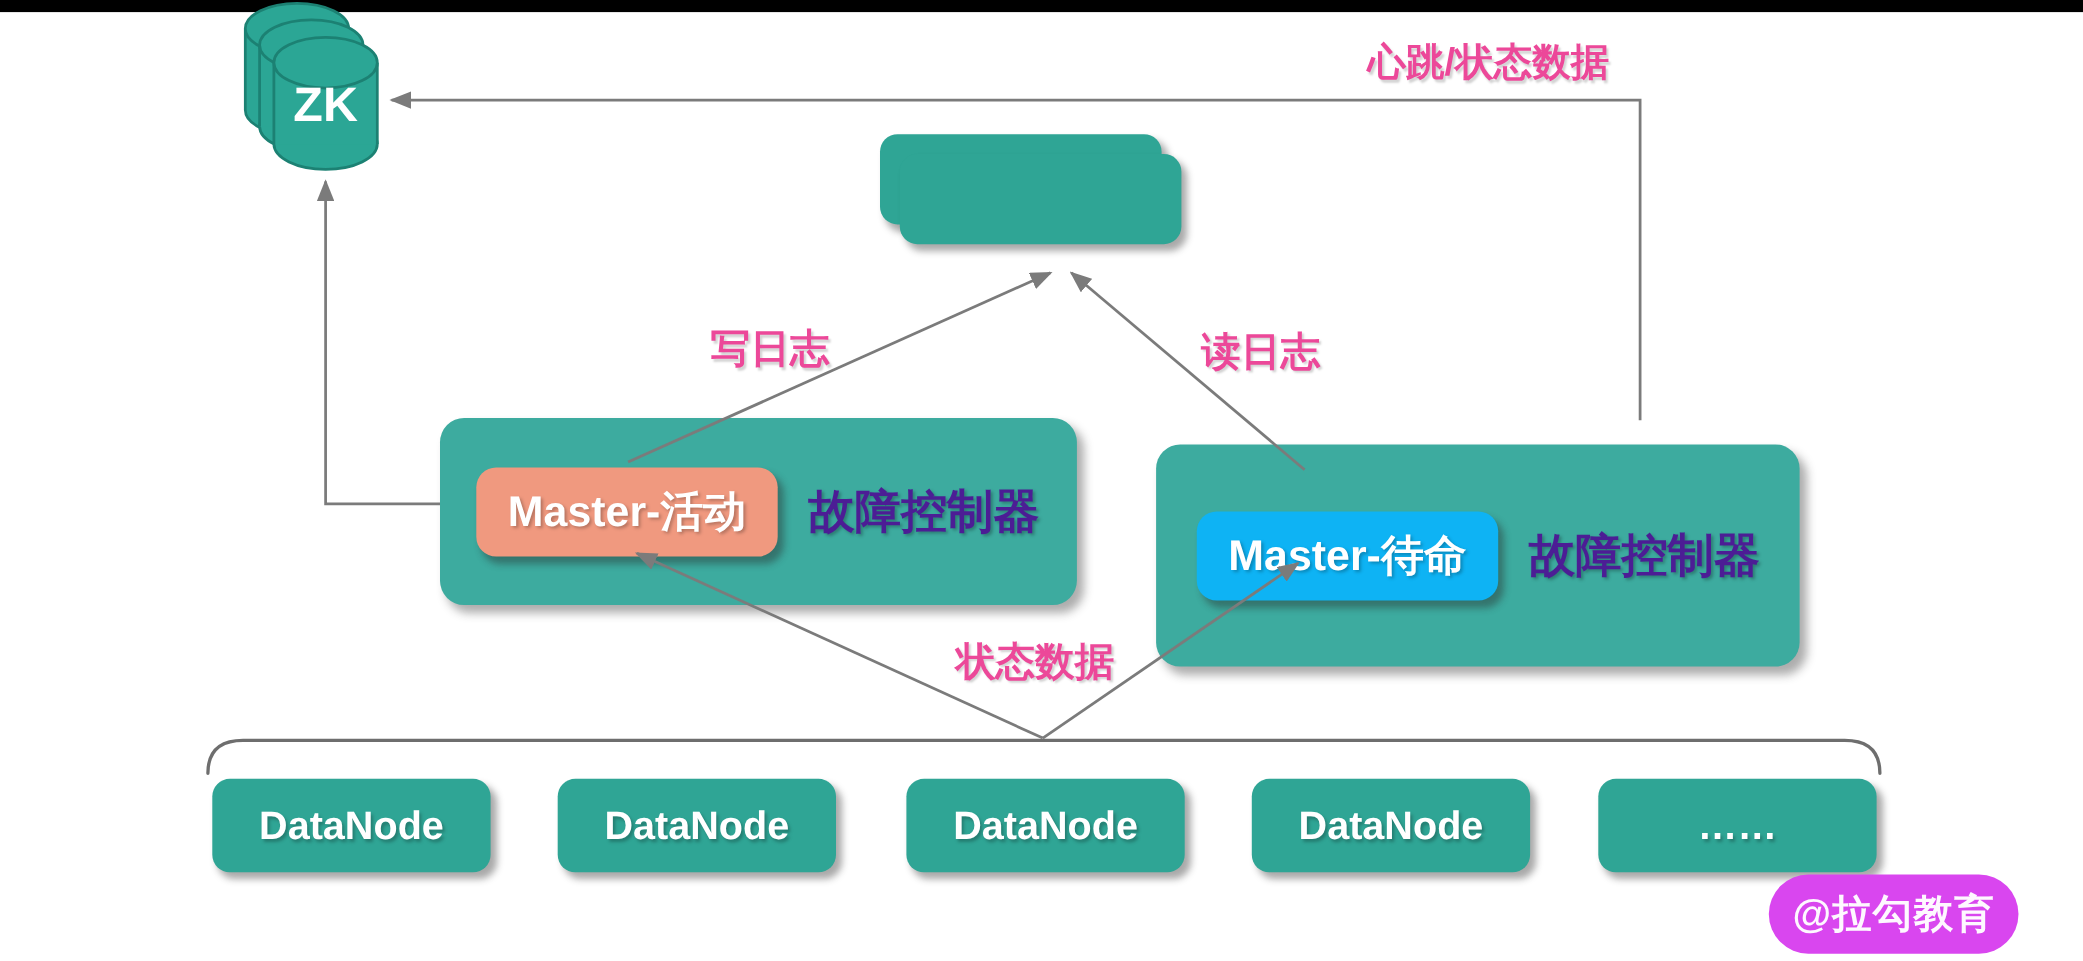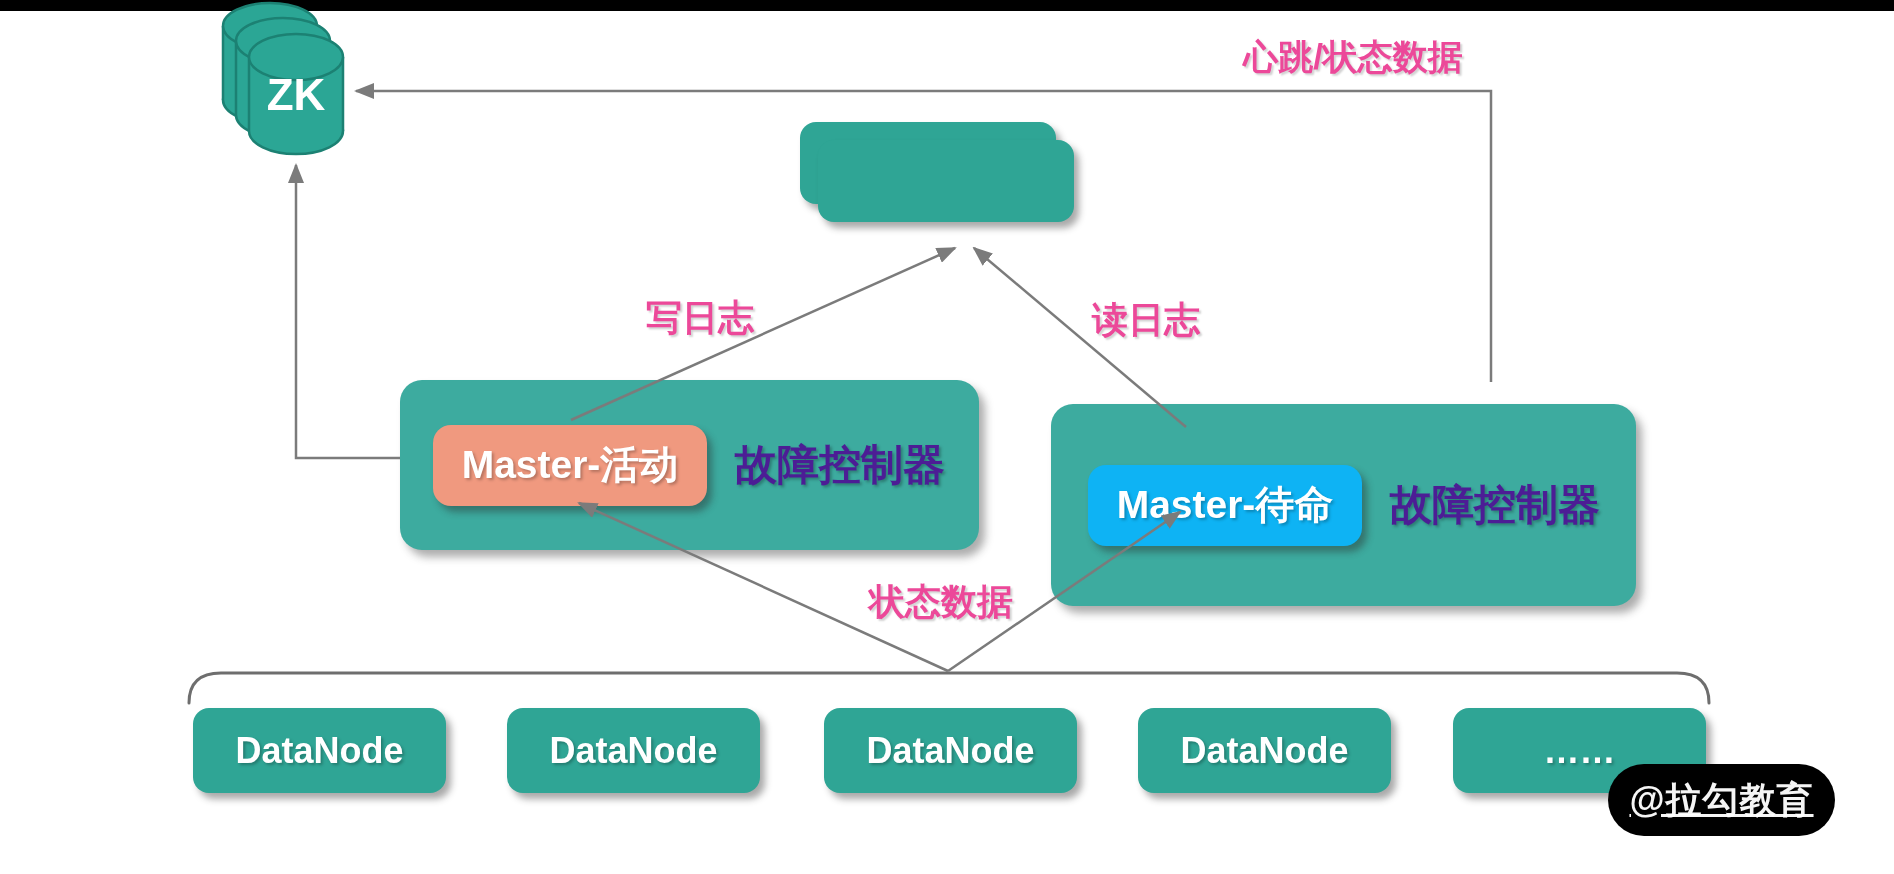--- a/index.html
+++ b/index.html
@@ -40,24 +40,24 @@
   }
 
   .datanode{width:253px;height:85px;top:708px;font-size:36px;text-shadow:2px 2px 3px rgba(0,0,0,0.25);}
 
   .edge-label{
     position:absolute;transform:translate(-50%,-50%);
     color:#ec4899;font-weight:bold;font-size:36px;white-space:nowrap;
     text-shadow:2px 2px 2px rgba(0,0,0,0.18);z-index:4;
   }
   .watermark{
-    position:absolute;left:1608px;top:764px;width:227px;height:72px;
-    background:#000000;border-radius:36px;z-index:6;
+    position:absolute;left:1608px;top:795px;width:227px;height:72px;
+    background:#d946ef;border-radius:36px;z-index:6;
     display:flex;align-items:center;justify-content:center;
-    color:rgba(255,255,255,0.96);font-size:36px;font-weight:bold;letter-spacing:1px;text-decoration:underline;
+    color:rgba(255,255,255,0.96);font-size:36px;font-weight:bold;letter-spacing:1px;
   }
 </style>
 </head>
 <body>
 
 <div class="canvas">
 
   <div class="topbar"></div>
 
   <div class="node journal" style="left:800px;top:122px;"></div>

